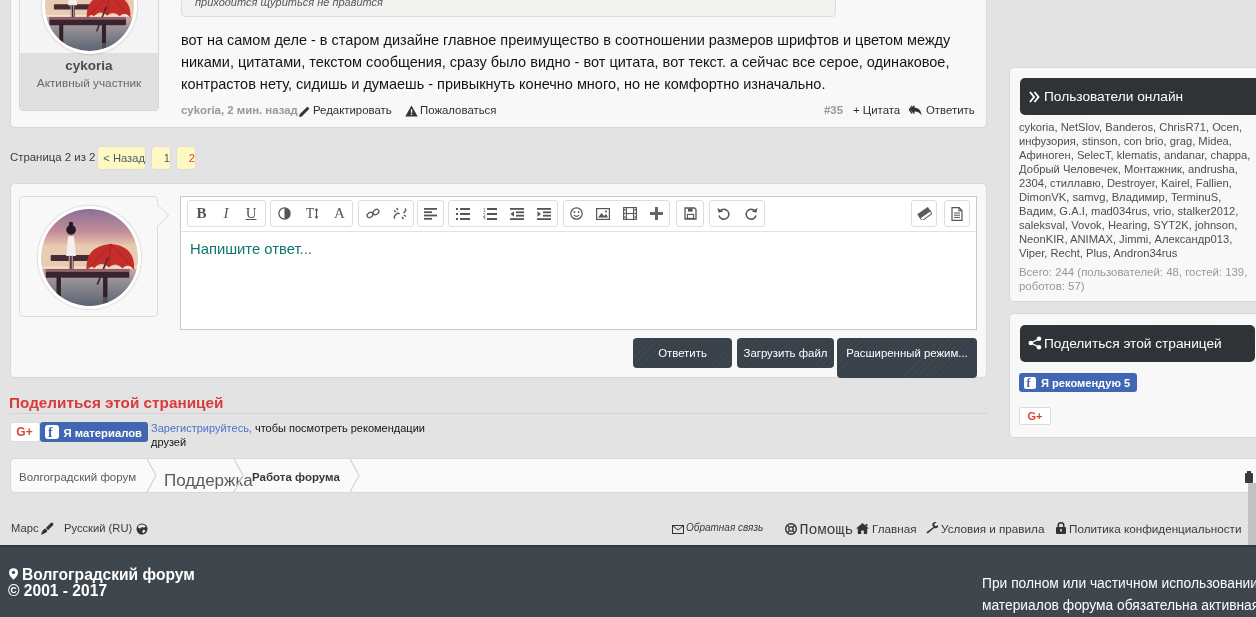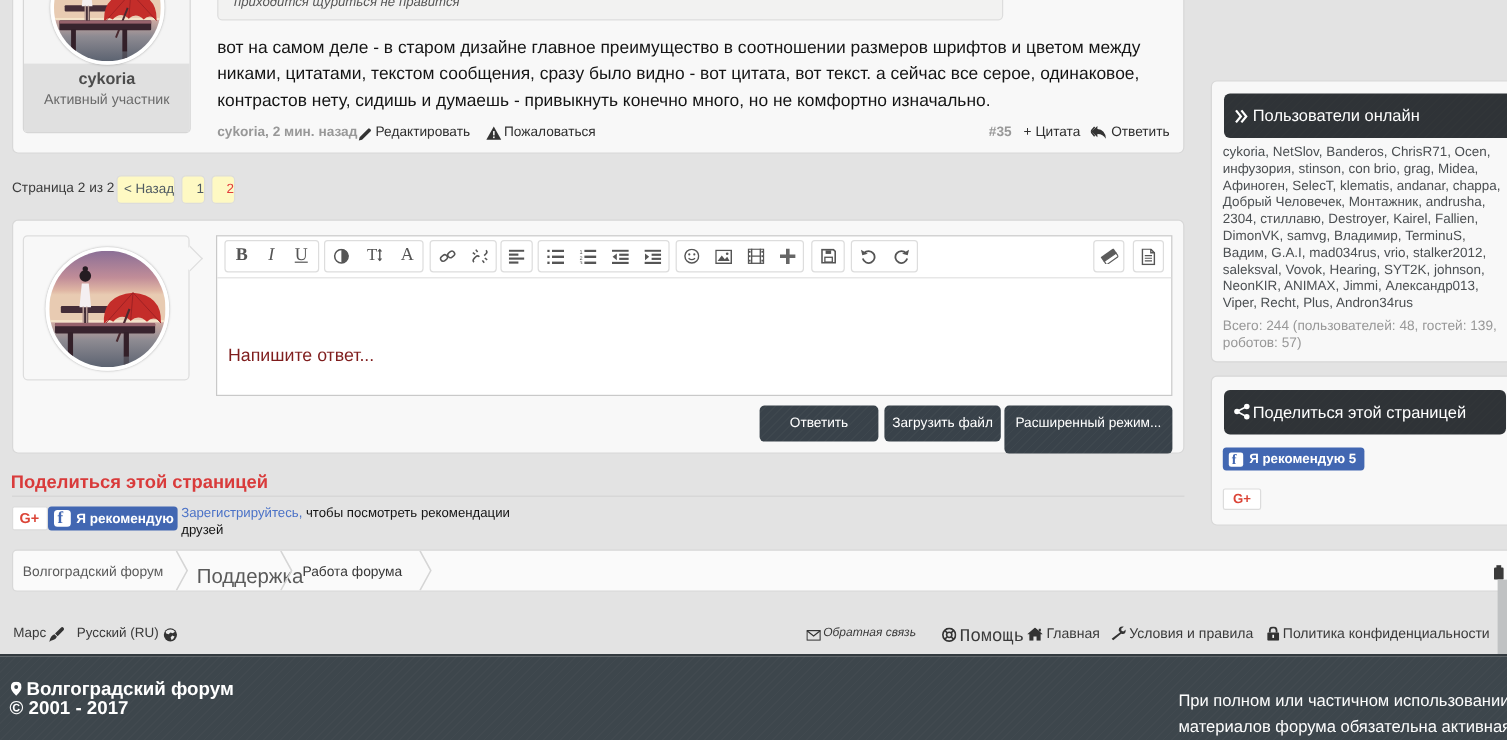--- a/index.html
+++ b/index.html
@@ -121,21 +121,21 @@
  <rect x="5" y="62" width="86" height="9" rx="1" fill="#38242e"></rect>
  <rect x="5" y="62" width="86" height="2.8" fill="#96626c"></rect>
  <rect x="16" y="70" width="4.5" height="23" fill="#332029"></rect>
  <rect x="64" y="70" width="4.5" height="21" fill="#332029"></rect>
  <rect x="16" y="93" width="4.5" height="7" fill="#3a3038" opacity=".5"></rect>
  <rect x="64" y="91" width="4.5" height="9" fill="#3a3038" opacity=".5"></rect>
 </svg>
 </div>
 
 <div class="abs" style="left:180px;top:196px;width:797px;height:134px;background:#fff;border:1px solid #c9c9c9;box-sizing:border-box;"></div>
-<div class="abs" style="left:190px;top:240.5px;font-size:14.8px;color:#7f1d1d;margin-top:48px;">Напишите ответ...</div>
+<div class="abs" style="left:190px;top:240.5px;font-size:14.8px;color:#0f766e;">Напишите ответ...</div>
 
 <div class="abs" style="left:181px;top:231px;width:795px;height:1px;background:#e2e2e2;"></div>
 
 <div class="tbgroup" style="left:187px;width:79px;">
   <span style="font-family:'Liberation Serif',serif;font-weight:bold;font-size:15px;color:#555;">B</span>
   <span style="font-family:'Liberation Serif',serif;font-style:italic;font-size:15px;color:#555;">I</span>
   <span style="font-family:'Liberation Serif',serif;font-size:15px;color:#555;text-decoration:underline;">U</span>
 </div>
 <div class="tbgroup" style="left:270px;width:83px;">
   <svg width="13" height="13" viewBox="0 0 13 13">
@@ -286,34 +286,34 @@
 <div class="dkbtn" style="left:633px;top:338px;width:99px;height:30px;line-height:30px;">Ответить</div>
 <div class="dkbtn" style="left:737px;top:338px;width:97px;height:30px;line-height:30px;">Загрузить файл</div>
 <div class="dkbtn" style="left:837px;top:338px;width:140px;height:40px;line-height:30px;">Расширенный режим...</div>
 
 <div class="abs" style="left:10px;top:413px;width:977px;height:1px;background:#d4d4d4;"></div>
 <div class="abs" style="left:9px;top:394px;font-size:15.3px;font-weight:bold;color:#d93b3b;">Поделиться этой страницей</div>
 <div class="abs" style="left:9.5px;top:422px;width:30px;height:20px;background:#fff;border:1px solid #dcdcdc;border-radius:2px;box-sizing:border-box;text-align:center;line-height:18px;font-size:12px;font-weight:bold;color:#db4437;">G+</div>
 <div class="abs" style="left:40px;top:422px;width:108px;height:20px;background:#4267b2;border-radius:3px;">
   <div class="abs" style="left:4.5px;top:3px;width:14px;height:14px;background:#fff;border-radius:3px;"></div>
   <div class="abs" style="left:8px;top:2.5px;font-size:14px;font-weight:bold;color:#4267b2;font-family:'Liberation Serif',serif;">f</div>
-  <div class="abs" style="left:23.5px;top:4.5px;font-size:11.3px;font-weight:bold;color:#fff;white-space:nowrap;">Я рекомендую</div>
+  <div class="abs" style="left:23.5px;top:4.5px;font-size:11.3px;font-weight:bold;color:#fff;white-space:nowrap;">Я материалов</div>
 </div>
 <div class="abs" style="left:151px;top:420.5px;font-size:11px;line-height:14.5px;color:#141414;white-space:nowrap;"><span style="color:#4b72c7;">Зарегистрируйтесь,</span> чтобы посмотреть рекомендации<br>друзей</div>
 
 <div class="abs" style="left:10px;top:458px;width:1250px;height:35px;background:#fafafa;border:1px solid #d8d8d8;border-radius:4px;box-sizing:border-box;"></div>
 <div class="abs t13" style="left:19px;top:471px;color:#5a5a5a;font-size:11.5px;">Волгоградский форум</div>
 <svg class="abs" style="left:146px;top:459px;" width="12" height="33" viewBox="0 0 12 33">
     <polyline points="1,0 10,16.5 1,33" stroke="#d5d5d5" stroke-width="1.3" fill="none"></polyline>
   </svg>
 <div class="abs t13" style="left:164px;top:471px;color:#5a5a5a;font-size:17px;">Поддержка</div>
 <svg class="abs" style="left:233px;top:459px;" width="12" height="33" viewBox="0 0 12 33">
     <polyline points="1,0 10,16.5 1,33" stroke="#d5d5d5" stroke-width="1.3" fill="none"></polyline>
   </svg>
-<div class="abs t13" style="left:252px;top:471px;color:#383838;font-weight:normal;font-size:11.5px;text-align:right;">Работа форума</div>
+<div class="abs t13" style="left:252px;top:471px;color:#383838;font-weight:bold;font-size:11.5px;text-align:right;">Работа форума</div>
 <svg class="abs" style="left:349px;top:459px;" width="12" height="33" viewBox="0 0 12 33">
     <polyline points="1,0 10,16.5 1,33" stroke="#d5d5d5" stroke-width="1.3" fill="none"></polyline>
   </svg>
 
 <div class="abs t13" style="left:11px;top:521.5px;color:#3a3a3a;font-size:11.2px;">Марс</div>
 <svg class="abs" style="left:41px;top:522px;" width="13" height="13" viewBox="0 0 12 12">
     <path d="M11 1 Q12 2 11 3 L6.5 7.5 L4.5 5.5 L9 1 Q10 0 11 1 Z" fill="#333"></path>
     <path d="M4 6 L6 8 Q5 10 3 10.5 Q1 11 0 12 Q.5 9.5 1.5 8 Q2.5 6.5 4 6 Z" fill="#333"></path>
   </svg>
 <div class="abs t13" style="left:64px;top:521.5px;color:#3a3a3a;font-size:11.2px;">Русский (RU)</div>

